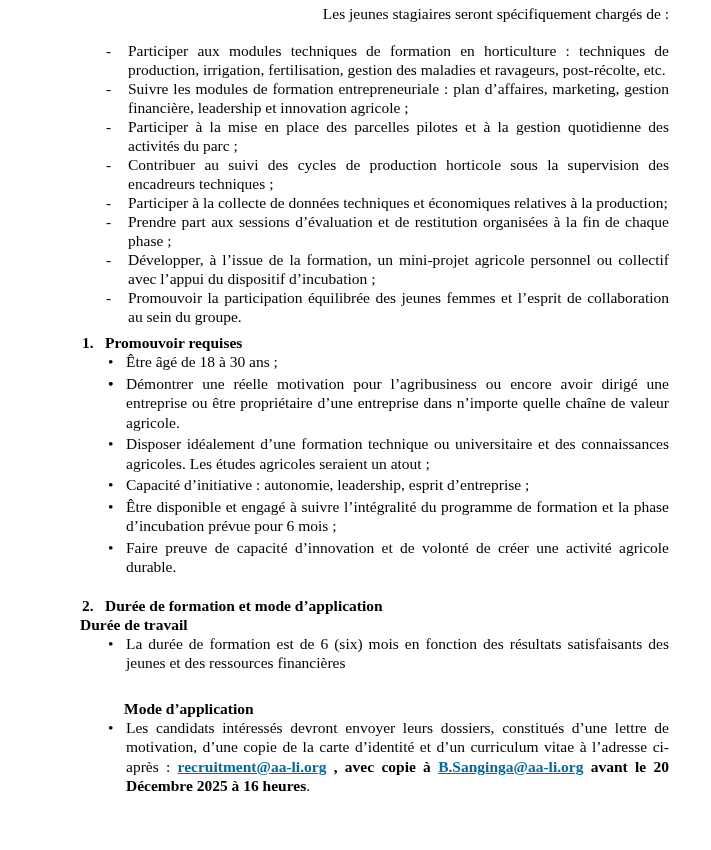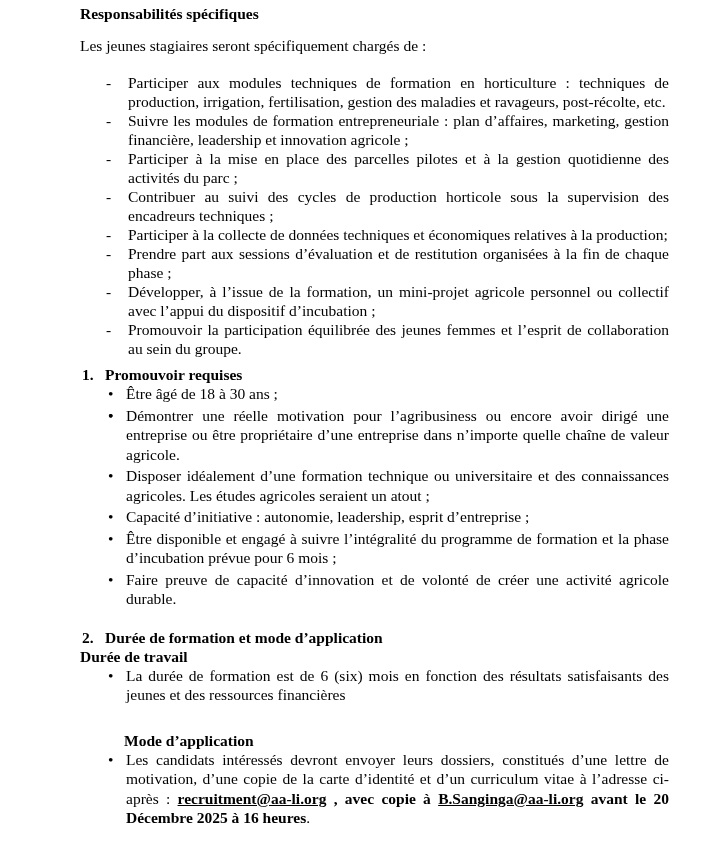--- a/index.html
+++ b/index.html
@@ -20,21 +20,21 @@
     padding: 4px 42px 0 80px;
     overflow: hidden;
   }
   .h-bold {
     font-weight: bold;
     margin: 0;
     font-size: 15.5px;
     line-height: 19px;
   }
   .title { margin-bottom: 13px; }
-  .intro { margin: 0 0 18px 0; }
+  .intro { margin: 0 0 18px 0; text-align: right; }
 
   
   .dash-list { margin: 0; }
   .dash-item {
     position: relative;
     padding-left: 48px;
     text-align: justify;
   }
   .dash-item .marker {
     position: absolute;
@@ -69,30 +69,29 @@
   .bullet-item .marker {
     position: absolute;
     left: 28px;
     top: 0;
   }
 
   .b { font-weight: bold; }
   .email {
     font-weight: bold;
     text-decoration: underline;
-    color: #000000;
+    color: #0369a1;
     cursor: pointer;
   }
 </style>
 </head>
 <body>
 
 <div class="page">
 
-  <p class="h-bold title">Responsabilités spécifiques</p>
 
   <p class="intro">Les jeunes stagiaires seront spécifiquement chargés de :</p>
 
   <div class="dash-list">
     <div class="dash-item">
       <span class="marker">-</span>
       <span>Participer aux modules techniques de formation en horticulture : techniques de production, irrigation, fertilisation, gestion des maladies et ravageurs, post-récolte, etc.</span>
     </div>
     <div class="dash-item">
       <span class="marker">-</span>

